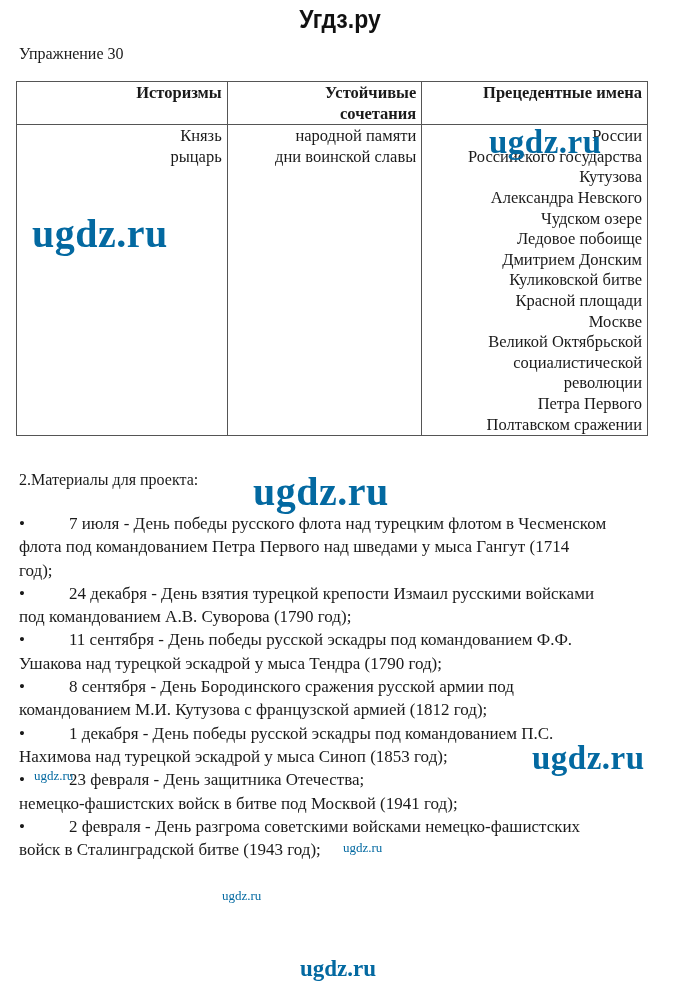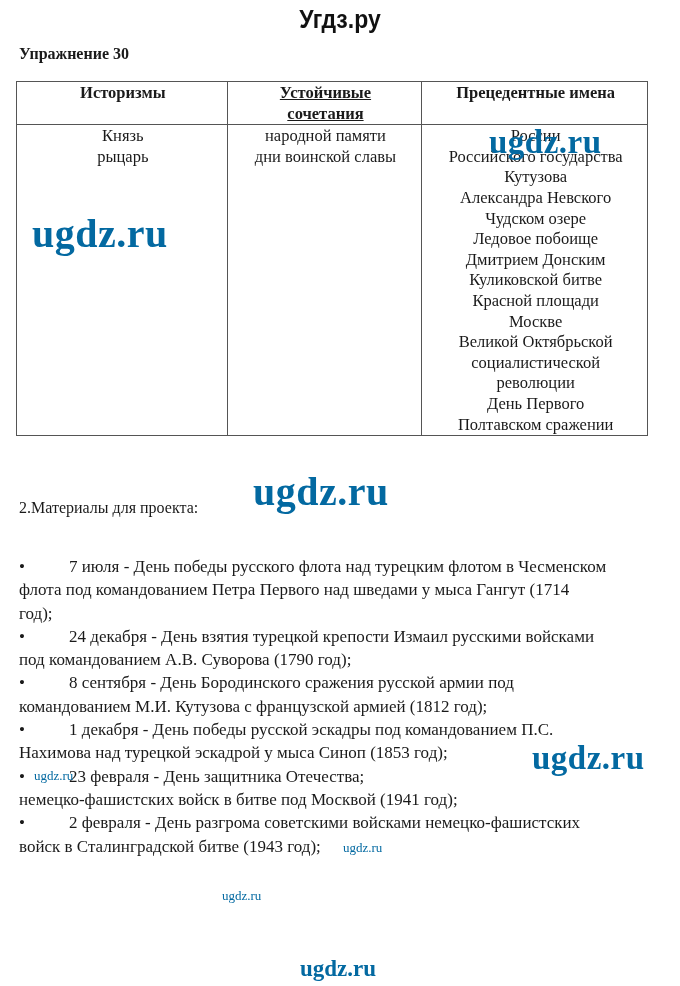--- a/index.html
+++ b/index.html
@@ -8,42 +8,42 @@
       font-family: "Liberation Serif", serif; color: #1a1a1a;
     }
     .site-title {
       position: absolute; top: 0; left: 0; width: 680px; text-align: center;
       font-family: "Liberation Sans", sans-serif; font-weight: bold;
       font-size: 25px; line-height: 30px; top: 4px; color: #111;
       transform: scaleX(0.92);
     }
     .exercise-title {
       position: absolute; left: 19px; top: 44px;
-      font-weight: bold; font-size: 16px; line-height: 20px;
+      font-weight: normal; font-size: 16px; line-height: 20px;
     }
     table.exercise-table {
       position: absolute; left: 16px; top: 81px; width: 632px;
       border-collapse: collapse; font-size: 16.5px; line-height: 20.6px;
     }
     table.exercise-table td, table.exercise-table th {
-      border: 1px solid #555; vertical-align: top; text-align: center;
+      border: 1px solid #555; vertical-align: top; text-align: right;
       padding: 1px 5px 0 7px;
     }
     table.exercise-table th { font-weight: bold; height: 40px; }
     .col1 { width: 197px; }
-    .col2 { width: 181px; text-decoration: underline; }
+    .col2 { width: 181px; }
     .col3 { width: 212px; }
     .cell-line { display: block; white-space: nowrap; }
     .body-row td { height: 307px; }
     .section-title {
-      position: absolute; left: 19px; top: 498px; font-size: 16px; line-height: 20px;
+      position: absolute; left: 19px; top: 470px; font-size: 16px; line-height: 20px;
     }
     .materials {
       position: absolute; left: 19px; top: 512px; width: 640px;
-      font-size: 17px; line-height: 23.3px; margin-top: 43px;
+      font-size: 17px; line-height: 23.3px;
     }
     .bullet-item { margin: 0; }
     .bullet-item .bullet { display: inline-block; width: 50px; }
     .wm {
       position: absolute; font-family: Liberation Serif, serif;
       font-weight: bold; color: #0369a1; line-height: 1; white-space: nowrap;
     }
     .wm-big { font-size: 40px; letter-spacing: 0.5px; }
     .wm-small { font-size: 13px; font-weight: normal; }
   </style>
@@ -84,40 +84,44 @@
       <span class="cell-line">Александра Невского</span>
       <span class="cell-line">Чудском озере</span>
       <span class="cell-line">Ледовое побоище</span>
       <span class="cell-line">Дмитрием Донским</span>
       <span class="cell-line">Куликовской битве</span>
       <span class="cell-line">Красной площади</span>
       <span class="cell-line">Москве</span>
       <span class="cell-line">Великой Октябрьской</span>
       <span class="cell-line">социалистической</span>
       <span class="cell-line">революции</span>
-      <span class="cell-line">День Первого</span>
+      <span class="cell-line">Петра Первого</span>
       <span class="cell-line">Полтавском сражении</span>
     </td>
   </tr>
 </tbody>
   </table>
 
 <div class="section-title">2.Материалы для проекта:</div>
 
 <div class="materials">
   <div class="bullet-item">
     <div><span class="bullet">•</span><span>7 июля - День победы русского флота над турецким флотом в Чесменском</span></div>
   </div>
   <div class="bullet-item">
     <div>флота под командованием Петра Первого над шведами у мыса Гангут (1714</div>
     <div>год);</div>
   </div>
   <div class="bullet-item">
     <div><span class="bullet">•</span><span>24 декабря - День взятия турецкой крепости Измаил русскими войсками</span></div>
     <div>под командованием А.В. Суворова (1790 год);</div>
+  </div>
+  <div class="bullet-item">
+    <div><span class="bullet">•</span><span>11 сентября - День победы русской эскадры под командованием Ф.Ф.</span></div>
+    <div>Ушакова над турецкой эскадрой у мыса Тендра (1790 год);</div>
   </div>
   <div class="bullet-item">
     <div><span class="bullet">•</span><span>8 сентября - День Бородинского сражения русской армии под</span></div>
     <div>командованием М.И. Кутузова с французской армией (1812 год);</div>
   </div>
   <div class="bullet-item">
     <div><span class="bullet">•</span><span>1 декабря - День победы русской эскадры под командованием П.С.</span></div>
     <div>Нахимова над турецкой эскадрой у мыса Синоп (1853 год);</div>
   </div>
   <div class="bullet-item">

